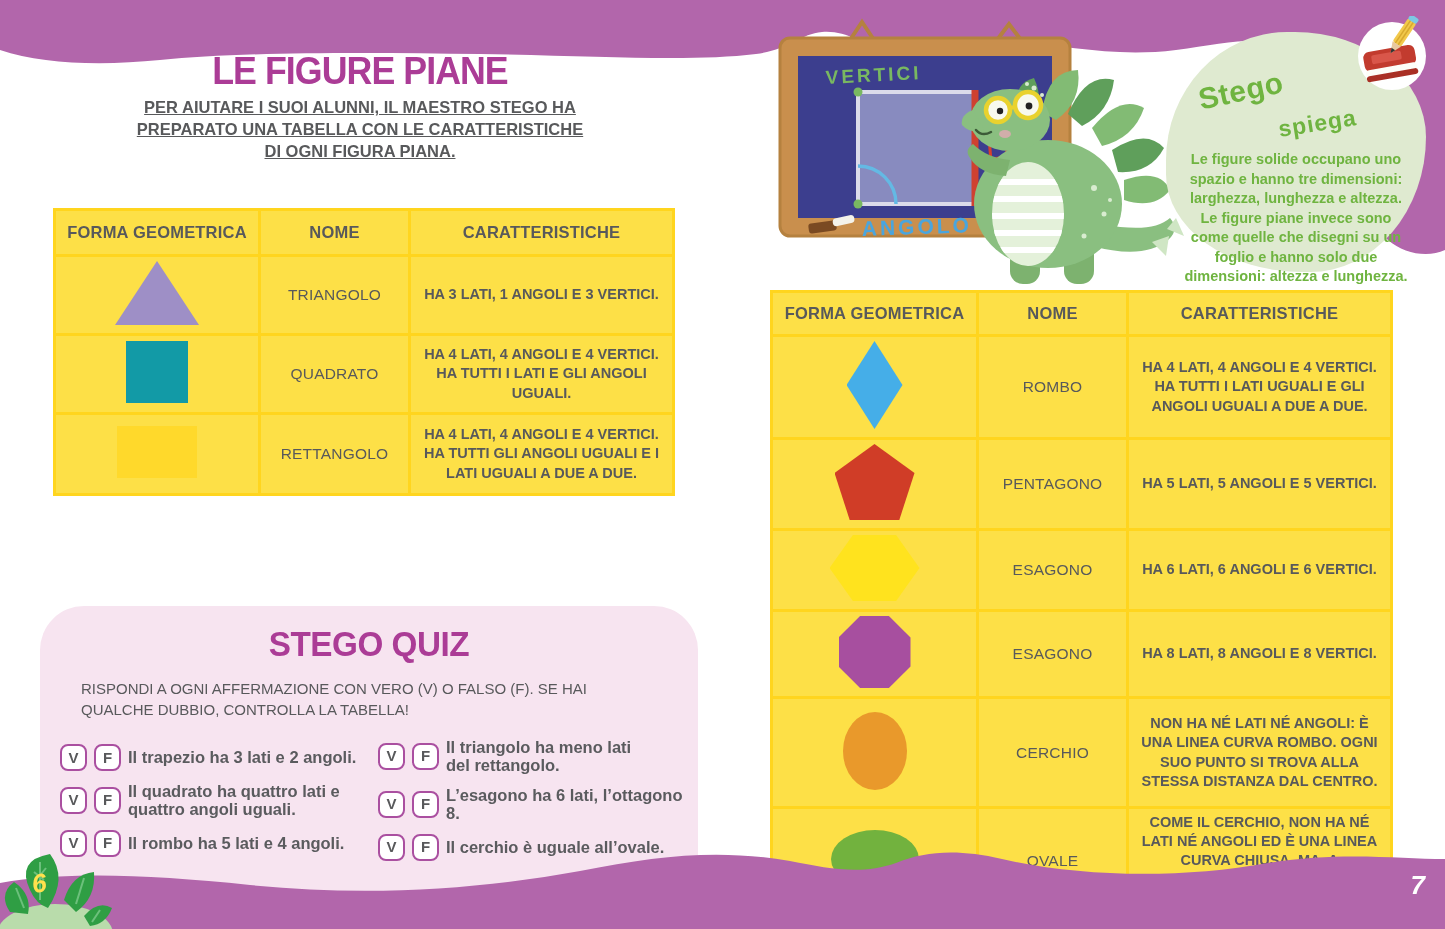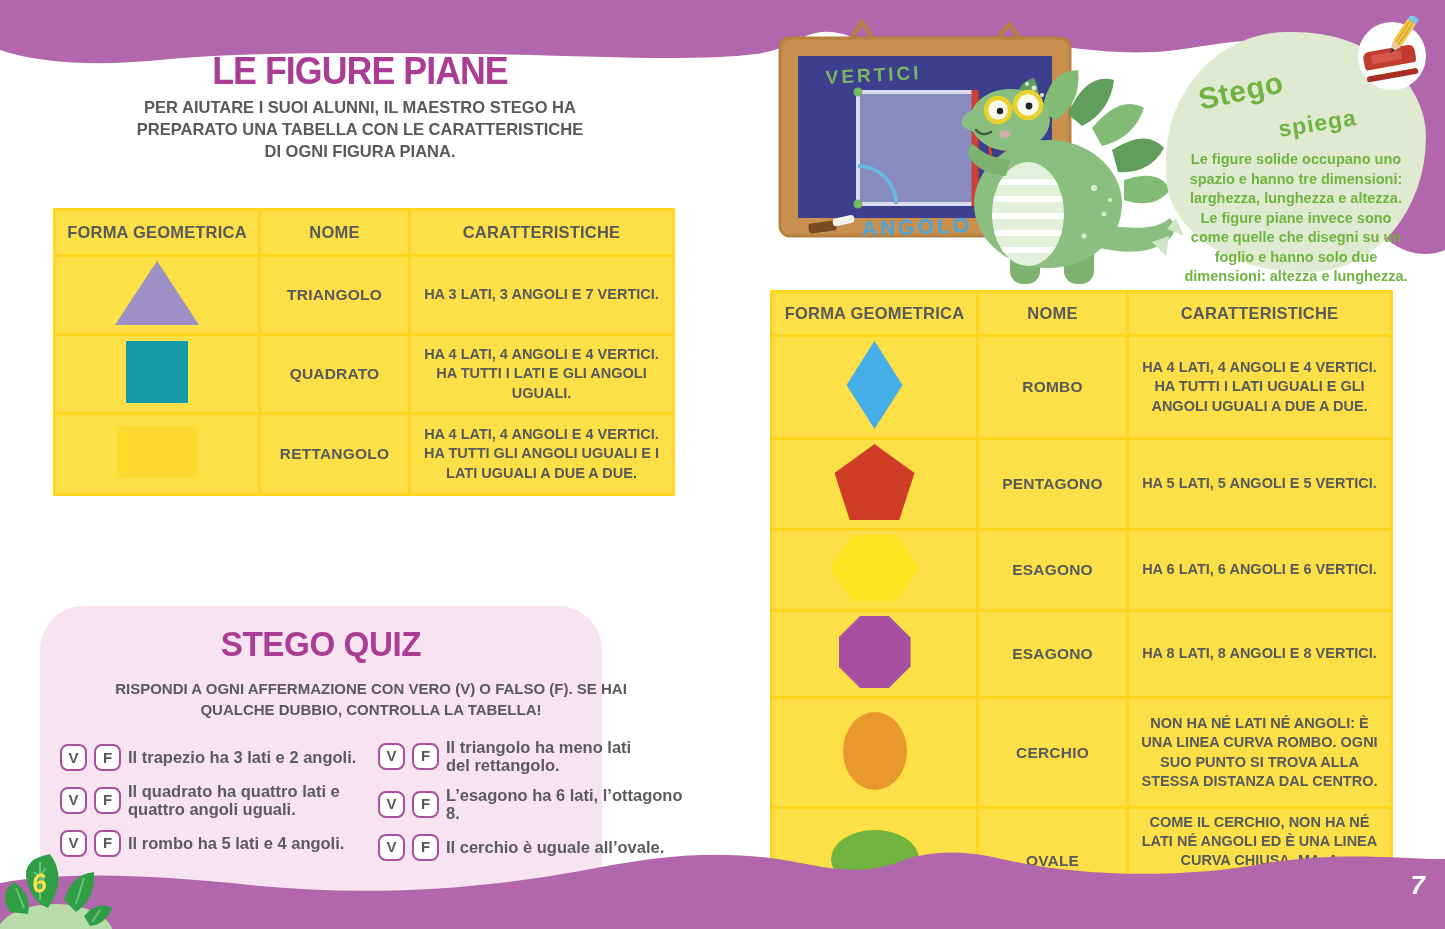--- a/index.html
+++ b/index.html
@@ -29,60 +29,60 @@
   
   .page-title{
     left:110px;top:50px;width:500px;
     text-align:center;font-size:38px;font-weight:800;
     letter-spacing:-1px;color:var(--magenta);
     transform:scaleX(.94);z-index:2;
   }
   .intro{
     left:130px;top:97px;width:460px;
     text-align:center;font-size:16.5px;font-weight:700;
-    line-height:1.32;color:var(--ink);z-index:2;
+    line-height:1.32;color:var(--ink);z-index:2;text-decoration:underline;
   }
   
   table.shapes{
     border-collapse:collapse;background:#fde047;table-layout:fixed;z-index:2;
   }
   table.shapes td,table.shapes th{
     border:3px solid var(--gold);
     text-align:center;vertical-align:middle;
     padding:4px 8px;
   }
   table.shapes th{font-size:16.5px;font-weight:800;letter-spacing:.2px;color:var(--ink);}
-  td.name-cell{font-size:15.5px;font-weight:700;color:var(--ink);letter-spacing:.2px;}
+  td.name-cell{font-size:15.5px;font-weight:400;color:var(--ink);letter-spacing:.2px;}
   td.feat-cell{font-size:14.5px;font-weight:700;line-height:1.32;color:var(--ink);}
   #table-left{left:53px;top:208px;width:619px;}
   #table-right{left:770px;top:290px;width:620px;}
   .shape{display:inline-block;}
   .sh-triangolo{width:84px;height:64px;clip-path:polygon(50% 0,100% 100%,0 100%);}
   .sh-quadrato{width:62px;height:62px;}
   .sh-rettangolo{width:80px;height:52px;}
   .sh-trapezio{width:82px;height:56px;clip-path:polygon(24% 0,76% 0,100% 100%,0 100%);}
   .sh-rombo{width:56px;height:88px;clip-path:polygon(50% 0,100% 50%,50% 100%,0 50%);}
   .sh-pentagono{width:80px;height:76px;clip-path:polygon(50% 0,100% 38%,81% 100%,19% 100%,0 38%);}
   .sh-esagono{width:90px;height:66px;clip-path:polygon(26% 0,74% 0,100% 50%,74% 100%,26% 100%,0 50%);}
   .sh-ottagono{width:72px;height:72px;clip-path:polygon(30% 0,70% 0,100% 30%,100% 70%,70% 100%,30% 100%,0 70%,0 30%);}
   .sh-cerchio{width:64px;height:78px;border-radius:50%;}
   .sh-ovale{width:88px;height:58px;border-radius:50%;}
   
   .quiz-box{
-    left:40px;top:606px;width:562px;height:312px;
+    left:40px;top:606px;width:658px;height:312px;
     background:var(--quiz-pink);border-radius:44px;z-index:2;
   }
   .quiz-title{
     position:absolute;left:0;top:18px;width:100%;
     text-align:center;font-size:35px;font-weight:800;
     letter-spacing:-.5px;color:var(--magenta);transform:scaleX(.95);
   }
   .quiz-instructions{
     position:absolute;left:41px;top:72px;width:580px;
-    text-align:center;font-size:15px;font-weight:700;line-height:1.4;color:var(--ink);
+    font-size:15px;font-weight:400;line-height:1.4;color:var(--ink);
   }
   .quiz-col{position:absolute;display:flex;flex-direction:column;gap:11px;}
   #quiz-col-left{left:20px;top:138px;width:310px;}
   #quiz-col-right{left:338px;top:132px;width:320px;}
   .quiz-item{display:flex;align-items:center;gap:7px;}
   .vf{
     width:27px;height:27px;flex:0 0 27px;
     border:2.5px solid var(--vf-border);border-radius:8px;
     background:#fff;color:var(--ink);
     font-family:"Liberation Sans",sans-serif;
@@ -140,21 +140,21 @@
     </colgroup>
   <tbody>
       <tr style="height:46px">
     <th>FORMA GEOMETRICA</th>
     <th>NOME</th>
     <th>CARATTERISTICHE</th>
   </tr>
   <tr style="height:79px">
     <td><span class="shape sh-triangolo" style="background-color: rgb(158, 143, 198);"></span></td>
     <td class="name-cell">TRIANGOLO</td>
-    <td class="feat-cell">HA 3 LATI, 3 ANGOLI E 7 VERTICI.</td>
+    <td class="feat-cell">HA 3 LATI, 1 ANGOLI E 3 VERTICI.</td>
   </tr>
   <tr style="height:79px">
     <td><span class="shape sh-quadrato" style="background-color: rgb(18, 154, 166);"></span></td>
     <td class="name-cell">QUADRATO</td>
     <td class="feat-cell">HA 4 LATI, 4 ANGOLI E 4 VERTICI. HA TUTTI I LATI E GLI ANGOLI UGUALI.</td>
   </tr>
   <tr style="height:81px">
     <td><span class="shape sh-rettangolo" style="background-color: rgb(255, 217, 43);"></span></td>
     <td class="name-cell">RETTANGOLO</td>
     <td class="feat-cell">HA 4 LATI, 4 ANGOLI E 4 VERTICI. HA TUTTI GLI ANGOLI UGUALI E I LATI UGUALI A DUE A DUE.</td>

